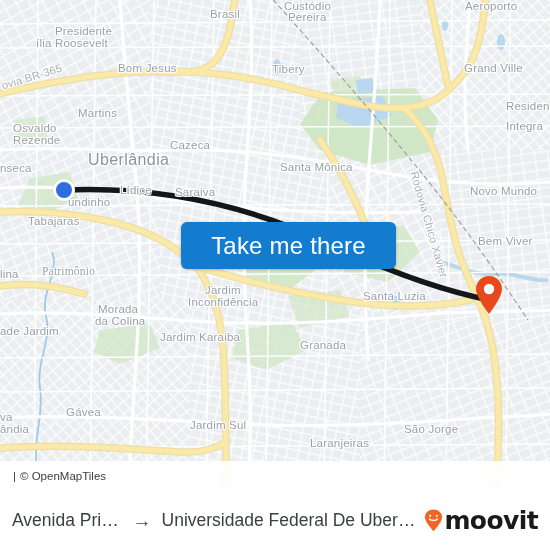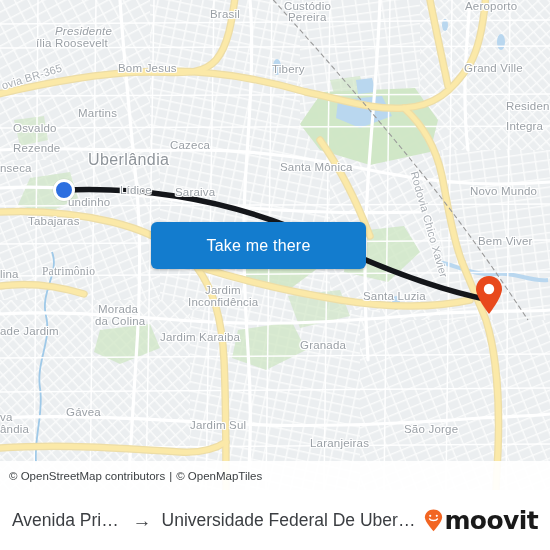--- a/index.html
+++ b/index.html
@@ -75,29 +75,29 @@
     box-shadow: 0 0 0 0.5px rgba(0,0,0,0.08);
   }
   .dest-pin {
     position: absolute;
     width: 30px; height: 40px;
   }
 
   
   .cta {
     position: absolute;
-    left: 151px;
+    left: 181px;
     top: 222px;
     width: 215px;
     height: 47px;
     background: #137cce;
     border-radius: 6px;
     border: none;
     color: #ffffff;
-    font-size: 16px;
+    font-size: 24px;
     font-family: "Liberation Sans", sans-serif;
     letter-spacing: 0.2px;
     cursor: pointer;
     box-shadow: 0 1px 3px rgba(0,0,0,0.25);
     display: flex;
     align-items: center;
     justify-content: center;
     padding: 0;
   }
 
@@ -321,32 +321,32 @@
       <g>
         <path d="M64 190 C160 186, 250 206, 330 244 C396 275, 450 292, 489 300" fill="none" stroke="#14161a" stroke-width="5.5" stroke-linecap="round"></path>
       </g>
     </svg>
 
     <div id="labels">
         <div class="mlabel" style="left: 210px; top: 8px;">Brasil</div>
         <div class="mlabel" style="left: 284px; top: 0px;">Custódio</div>
         <div class="mlabel" style="left: 288px; top: 11px;">Pereira</div>
         <div class="mlabel" style="left: 465px; top: 0px;">Aeroporto</div>
-        <div class="mlabel" style="left: 55px; top: 25px; font-style: italic;">Presidente</div>
+        <div class="mlabel" style="left: 55px; top: 25px;">Presidente</div>
         <div class="mlabel" style="left: 55px; top: 37px;">Roosevelt</div>
         <div class="mlabel" style="left: 0px; top: 37px; margin-left: 36px;">ília</div>
         <div class="mlabel" style="left: 118px; top: 62px;">Bom Jesus</div>
         <div class="mlabel" style="left: 272px; top: 63px;">Tibery</div>
         <div class="mlabel" style="left: 464px; top: 62px;">Grand Ville</div>
         <div class="mlabel road" style="left: 0px; top: 80px; transform: rotate(-17deg); transform-origin: left top;">ovia BR-365</div>
         <div class="mlabel" style="left: 78px; top: 107px;">Martins</div>
         <div class="mlabel" style="left: 506px; top: 100px;">Residen</div>
         <div class="mlabel" style="left: 506px; top: 120px;">Integra</div>
         <div class="mlabel" style="left: 13px; top: 122px;">Osvaldo</div>
-        <div class="mlabel" style="left: 13px; top: 142px;">Rezende</div>
+        <div class="mlabel" style="left: 13px; top: 134px;">Rezende</div>
         <div class="mlabel" style="left: 170px; top: 139px;">Cazeca</div>
         <div class="mlabel city" style="left: 88px; top: 154px;">Uberlândia</div>
         <div class="mlabel" style="left: 280px; top: 161px;">Santa Mônica</div>
         <div class="mlabel" style="left: 0px; top: 162px;">nseca</div>
         <div class="mlabel road" style="left: 420px; top: 170px; transform: rotate(74deg); transform-origin: left top;">Rodovia Chico Xavier</div>
         <div class="mlabel" style="left: 470px; top: 185px;">Novo Mundo</div>
         <div class="mlabel" style="left: 175px; top: 186px;">Saraiva</div>
         <div class="mlabel" style="left: 68px; top: 196px;">undinho</div>
         <div class="mlabel" style="left: 120px; top: 184px;">Lídice</div>
         <div class="mlabel" style="left: 28px; top: 215px;">Tabajaras</div>
@@ -376,21 +376,20 @@
         <path d="M15 39 C15 39 28 22.5 28 14 C28 6.8 22.2 1 15 1 C7.8 1 2 6.8 2 14 C2 22.5 15 39 15 39 Z" fill="#e8491c"></path>
         <circle cx="15" cy="14" r="5.2" fill="#ffffff"></circle>
       </svg>
     </div>
 
     <button class="cta">
       <span>Take me there</span>
     </button>
 
     <div class="attribution">
-      <span>© OpenStreetMap contributors</span>
       <span class="attr-sep">|</span>
       <span>© OpenMapTiles</span>
     </div>
   </div>
 
   <div class="footer">
     <div class="footer-route">
       <span class="ftxt">Avenida Princ...</span>
       <span class="farrow">→</span>
       <span class="ftxt">Universidade Federal De Uberlând...</span>

